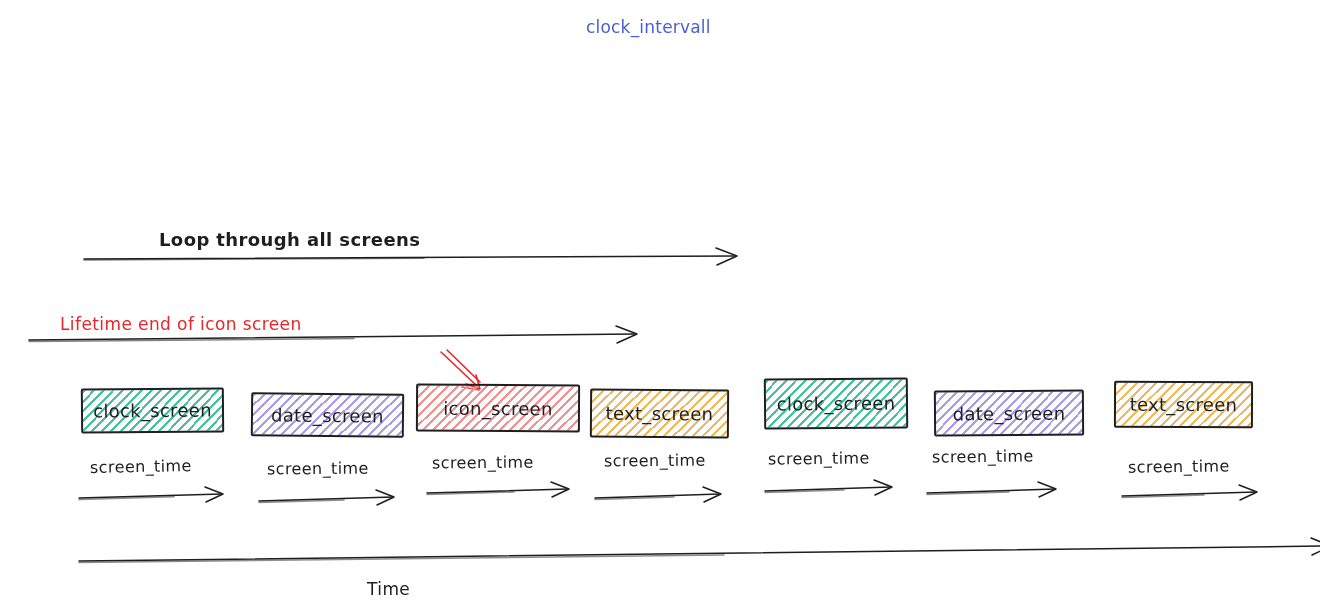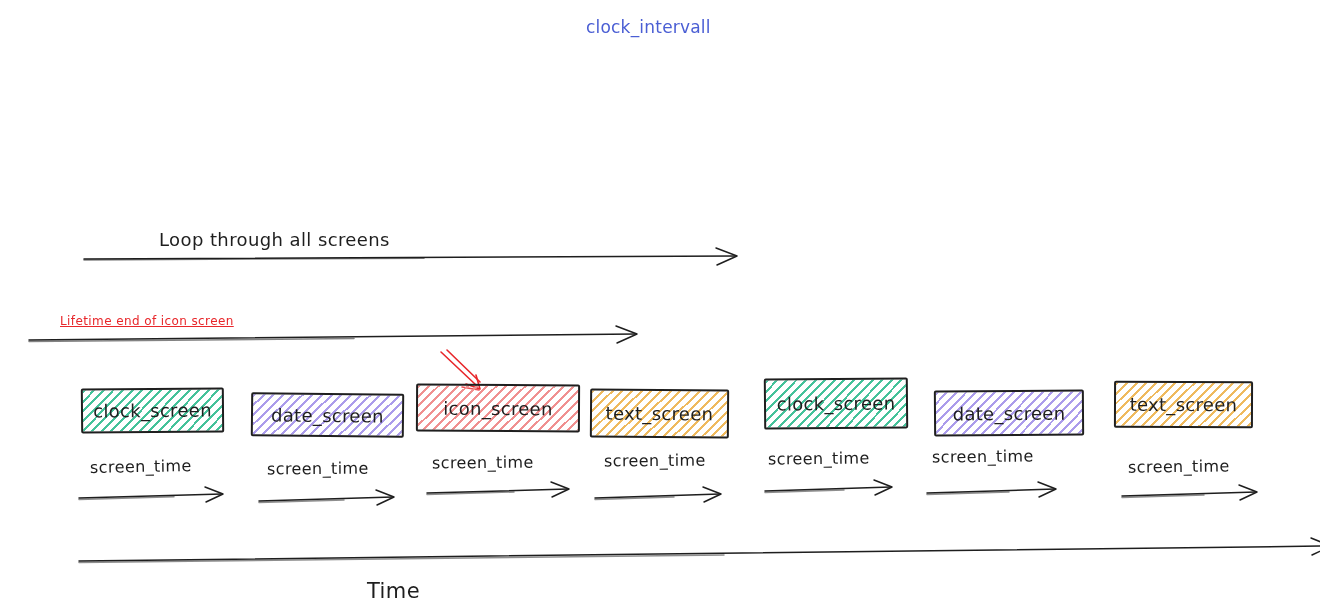--- a/index.html
+++ b/index.html
@@ -15,38 +15,38 @@
   .abs{position:absolute;}
   #diagram-title{
     font-size:17px;
     letter-spacing:0.2px;
   }
   .hand{
     font-family:"DejaVu Sans", sans-serif;
     letter-spacing:0.4px;
     white-space:nowrap;
   }
-  .arrow-label{font-size:18px;}
-  .lifetime-label{font-size:12px;text-decoration:underline;}
+  .arrow-label{font-size:18px;font-weight:bold;}
+  .lifetime-label{font-size:17px;}
   .screen-box{
     display:flex;align-items:center;justify-content:center;
     border:2px solid #1f1f1f;
     border-radius:2px;
     box-sizing:border-box;
     background:repeating-linear-gradient(
       135deg,
       var(--hc) 0px, var(--hc) 2.1px,
       rgba(255,255,255,0) 2.1px, rgba(255,255,255,0) 6.8px
     );
     font-size:18px;
     letter-spacing:0.3px;
     white-space:nowrap;
   }
   .screen-time-label{font-size:16px;}
-  .time-label{font-size:21px;}
+  .time-label{font-size:17px;}
   svg{position:absolute;left:0;top:0;}
 </style>
 </head>
 <body>
 
 <div id="canvas">
 
   <div id="diagram-title" class="abs" style="left:562px;top:17px;color:#4a5ed4;">clock_intervall</div>
 
   <svg width="1320" height="612" viewBox="0 0 1320 612">

